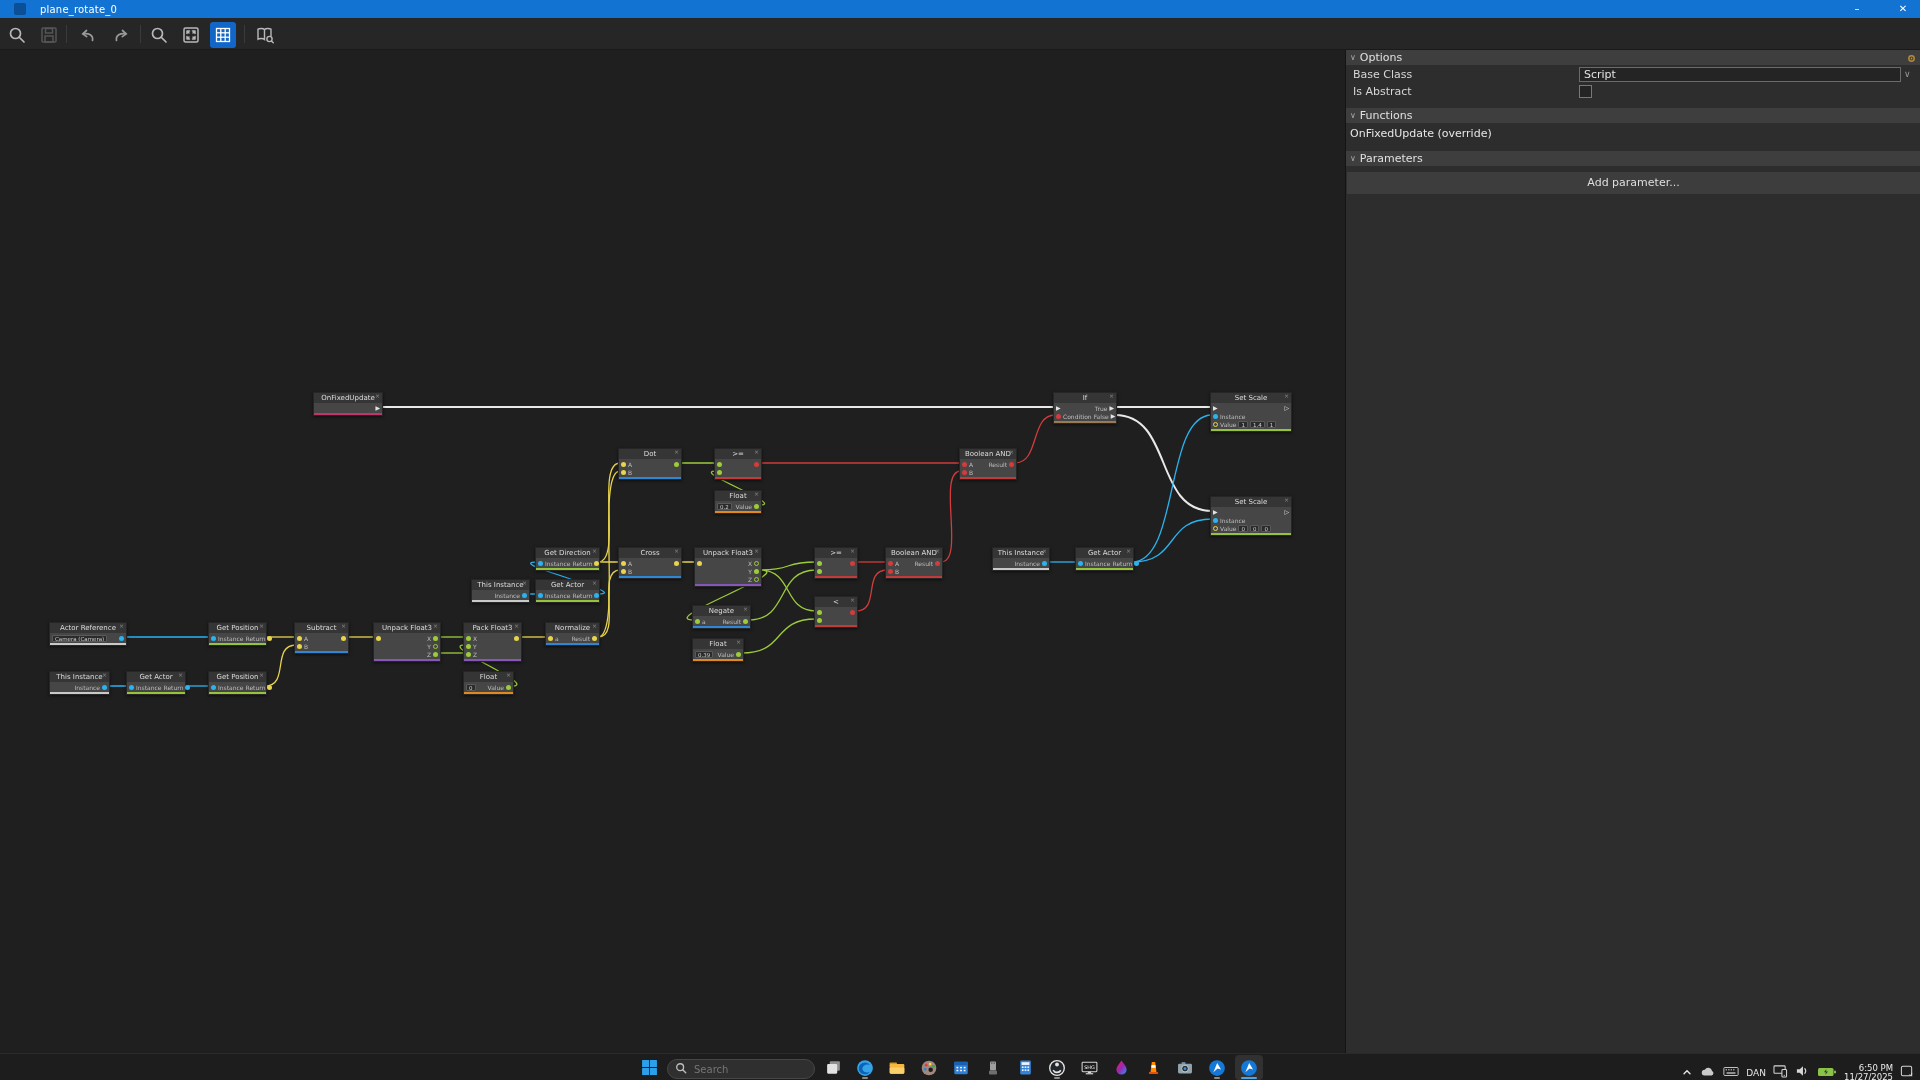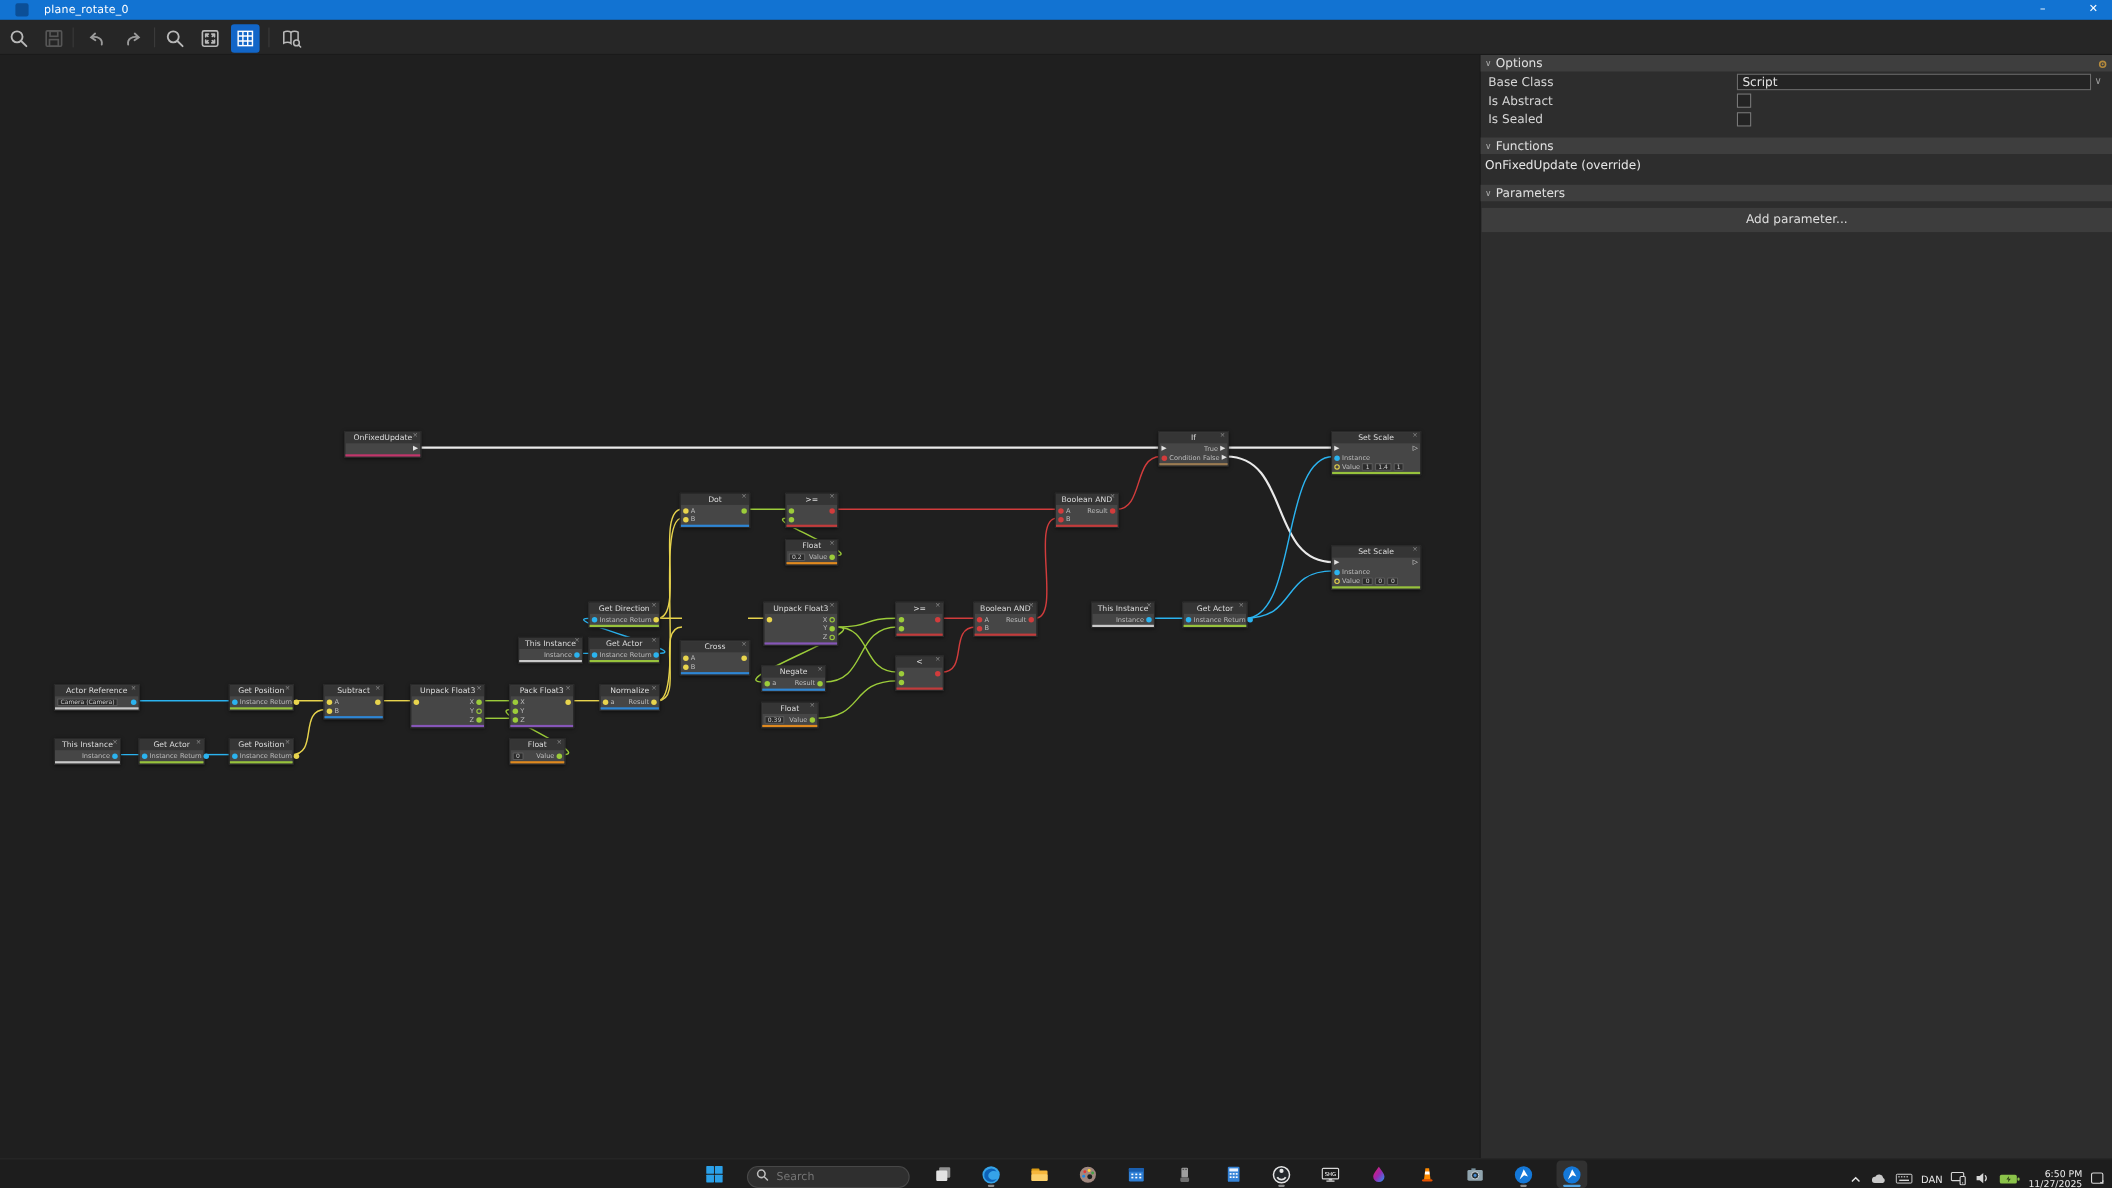--- a/index.html
+++ b/index.html
@@ -59,21 +59,21 @@
   .checkbox{position:absolute;left:233px;top:2px;width:13px;height:13px;background:#242424;border:1px solid #787878;}
   .fn-item{height:19px;line-height:19px;padding-left:4px;color:#e6e6e6;}
   .btn-row{display:flex;gap:2px;margin:2px 1px 0 1px;}
   .pbtn{flex:1;height:21px;background:#3d3d3d;text-align:center;line-height:21px;color:#dedede;}
   .wide-btn{margin:6px 1px 0 1px;height:22px;background:#3d3d3d;text-align:center;line-height:22px;color:#dedede;}
   .gap8{height:8px;}
 
   
   .taskbar{position:absolute;left:0;top:1053px;width:1920px;height:27px;background:#1d1d1d;
            border-top:1px solid #2a2a2a;z-index:40;}
-  .tb-center{position:absolute;left:635px;top:0;height:27px;display:flex;align-items:center;gap:16px;}
+  .tb-center{position:absolute;left:635px;top:0;height:27px;display:flex;align-items:center;gap:4px;}
   .appbtn{position:relative;width:28px;height:25px;display:flex;align-items:center;justify-content:center;border-radius:4px;}
   .appbtn.activeapp{background:rgba(255,255,255,.09);}
   .ind{position:absolute;bottom:1px;left:50%;transform:translateX(-50%);width:6px;height:2px;border-radius:1px;background:#8a8a8a;}
   .ind.act{width:16px;background:#4fa3e3;}
   .searchpill{position:relative;width:148px;height:20px;}
   .searchpill input{width:148px;height:20px;border-radius:10px;background:#2f2f2f;border:1px solid #474747;
                     color:#c8c8c8;font-size:10px;padding:0 8px 0 26px;outline:none;font-family:"DejaVu Sans",sans-serif;}
   .searchpill svg{position:absolute;left:8px;top:4px;}
   .tray{position:absolute;right:6px;top:0;height:37px;display:flex;align-items:center;gap:7px;color:#e4e4e4;}
   .tray .lang{font-size:9px;}
@@ -291,21 +291,21 @@
             <span class="gpin" style="background: rgb(43, 179, 239);"></span>
             <span>Instance</span>
             <span class="gout">
               <span>Return</span>
               <span class="gpin" style="background: rgb(232, 212, 77);"></span>
             </span>
           </div>
         </div>
         <div class="gaccent" style="background: rgb(151, 194, 60);"></div>
       </div>
-      <div class="gnode" style="left: 618px; top: 497px; width: 64px; margin-top: 35px;">
+      <div class="gnode" style="left: 618px; top: 497px; width: 64px;">
         <div class="ghdr">
           <span>Cross</span>
           <span class="gx">×</span>
         </div>
         <div class="gbody">
           <div class="grow">
             <span class="gpin" style="background: rgb(232, 212, 77);"></span>
             <span>A</span>
             <span class="gout">
               <span class="gpin" style="background: rgb(232, 212, 77);"></span>
@@ -778,24 +778,20 @@
       </div>
       <div class="prow">
         <span class="plabel">Base Class</span>
         <span class="dropdown">Script</span>
         <span class="dd-chev">∨</span>
       </div>
       <div class="prow">
         <span class="plabel">Is Abstract</span>
         <span class="checkbox"></span>
       </div>
-      <div class="prow">
-        <span class="plabel">Is Sealed</span>
-        <span class="checkbox"></span>
-      </div>
       <div class="gap8"></div>
       <div class="sec-hdr">
         <span class="chev">∨</span>
         <span>Functions</span>
       </div>
       <div class="fn-item">OnFixedUpdate (override)</div>
       <div class="gap8"></div>
       <div class="sec-hdr">
         <span class="chev">∨</span>
         <span>Parameters</span>

